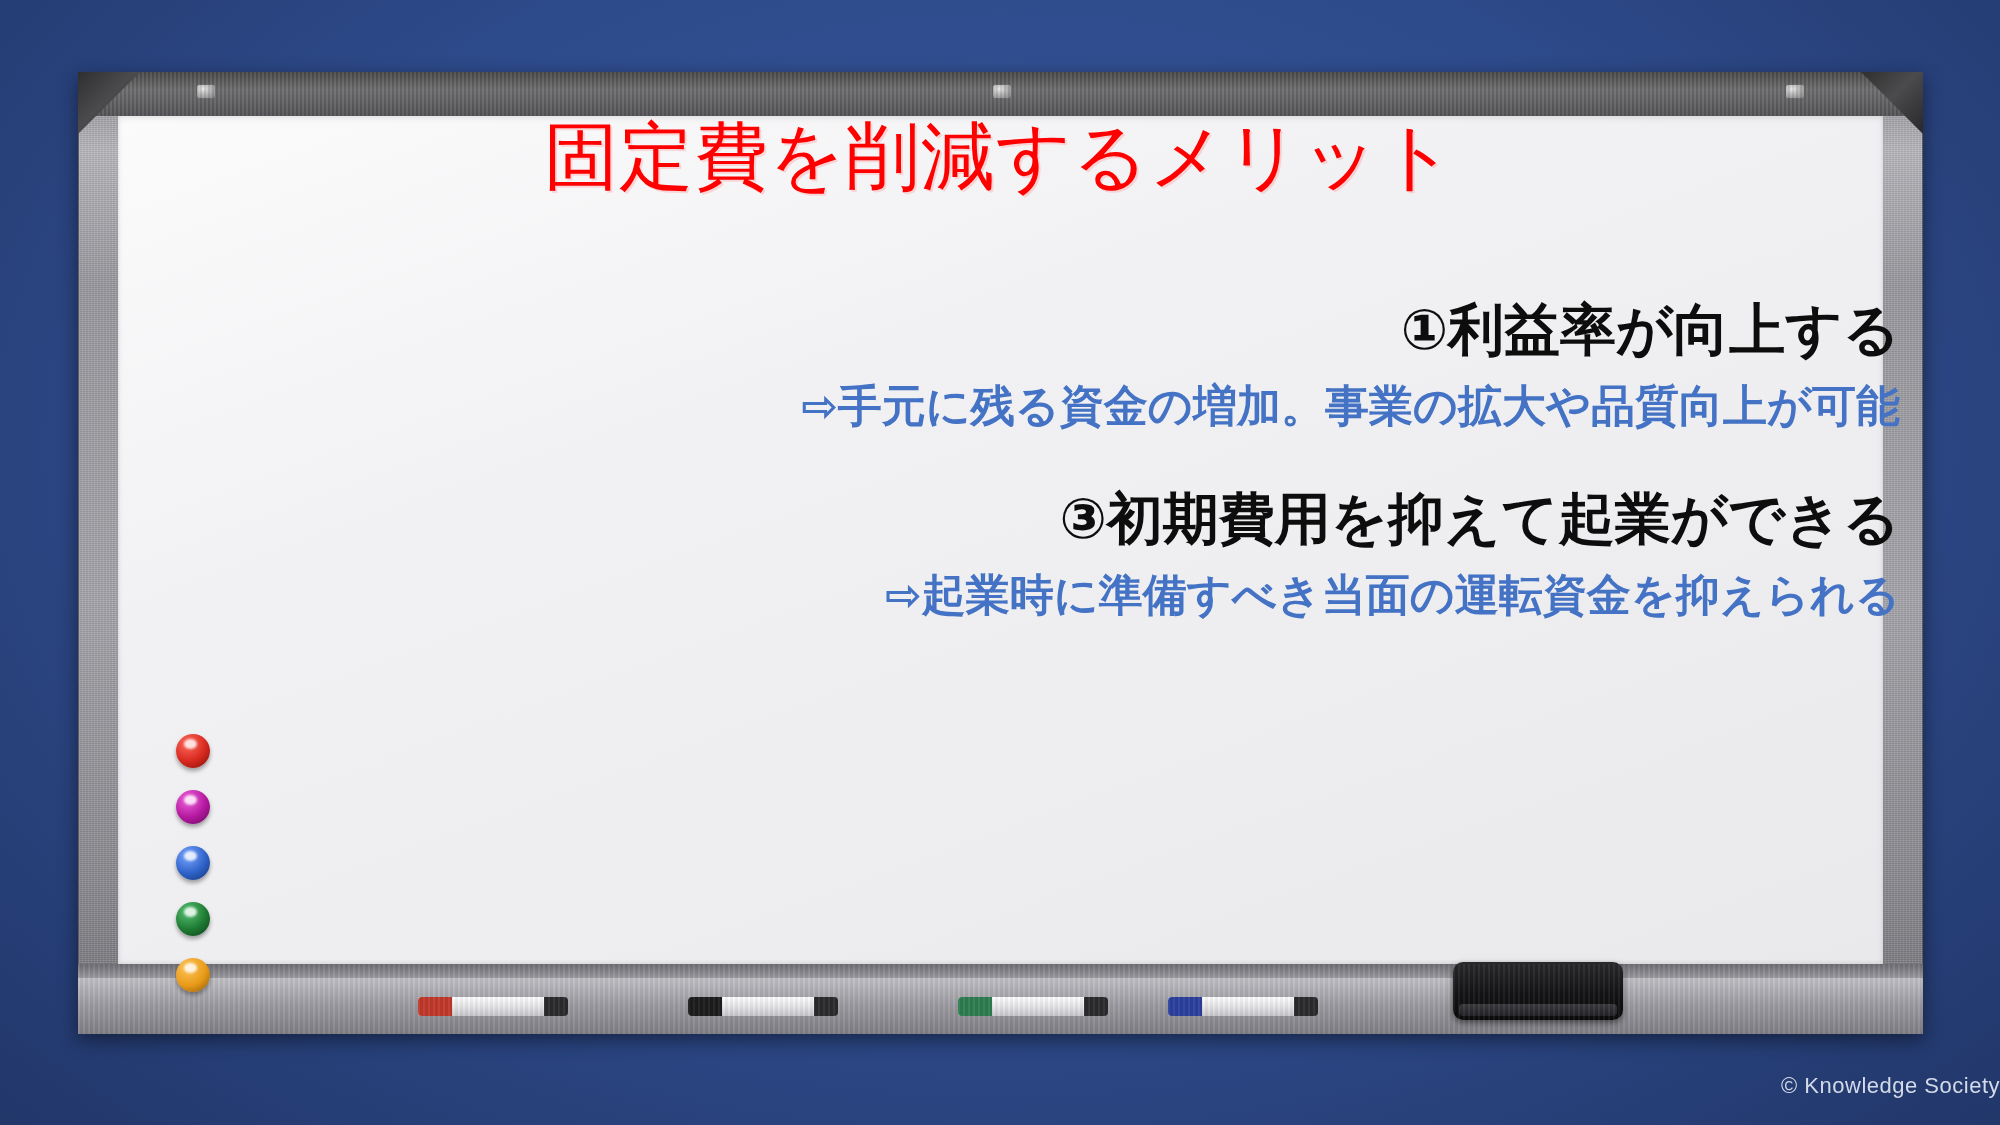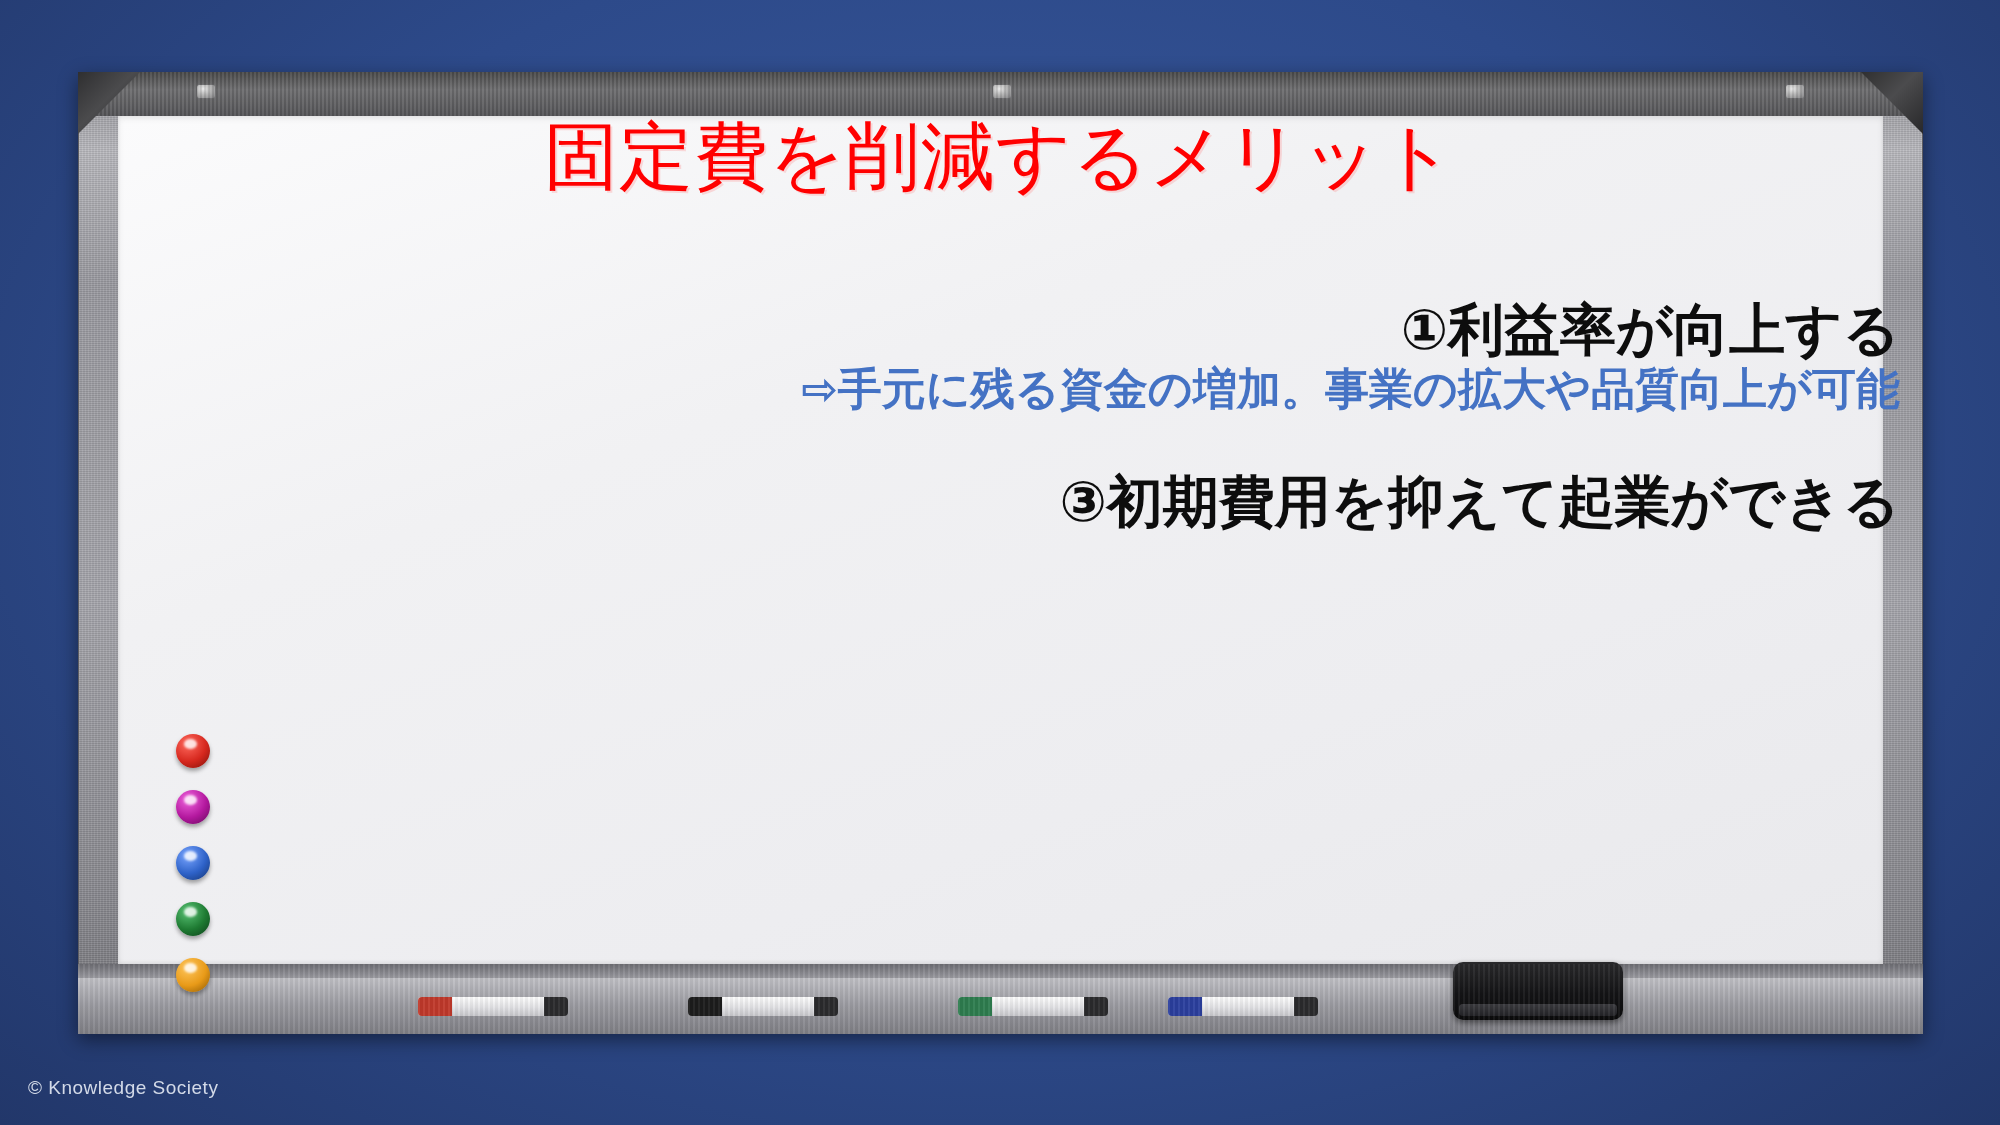--- a/index.html
+++ b/index.html
@@ -160,30 +160,30 @@
     line-height:1.08;
     letter-spacing:0px;
     white-space:nowrap;
   }
   .sub{
     color:#4472C4;
     font-size:44px;
     font-weight:700;
     line-height:1.1;
     letter-spacing:0px;
-    margin-top:5px;
+    margin-top:22px;
     margin-left:14px;
     white-space:nowrap;
   }
 
   #footer-credit{
     position:absolute;left:0;right:0;bottom:26px;
-    text-align:left;
+    text-align:right;
     color:#D3DAE8;
-    font-size:19px;
+    font-size:22px;
     letter-spacing:.5px;
     z-index:5;
     padding-left:28px;
   }
 </style>
 </head>
 <body>
 
 <div id="wall"></div>
 
@@ -248,17 +248,18 @@
 <div id="content">
 
   <div class="block">
     <div class="heading">①利益率が向上する</div>
     <div class="sub">⇨手元に残る資金の増加。事業の拡大や品質向上が可能</div>
   </div>
 
 
   <div class="block">
     <div class="heading">③初期費用を抑えて起業ができる</div>
+    <div class="sub">⇨起業時に準備すべき当面の運転資金を抑えられる</div>
   </div>
 
 </div>
 
 <div id="footer-credit">© Knowledge Society</div>
 
 </body></html>

